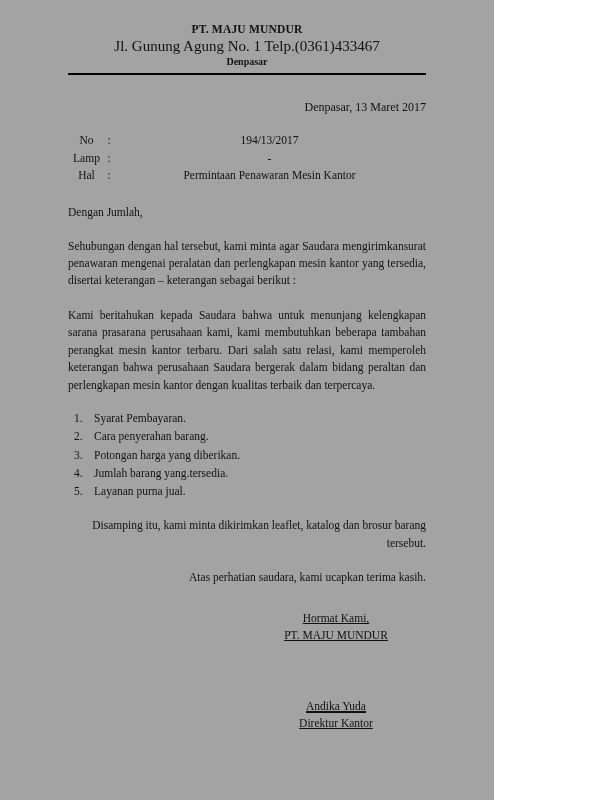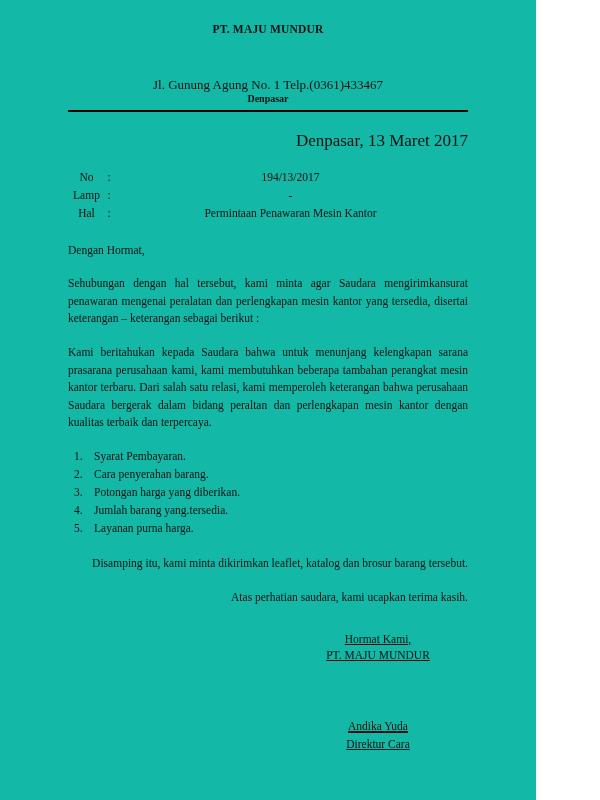--- a/index.html
+++ b/index.html
@@ -10,41 +10,40 @@
   body {
     width: 600px;
     height: 800px;
     font-family: "Liberation Serif", "DejaVu Serif", serif;
     color: #111111;
     -webkit-font-smoothing: antialiased;
   }
 
   .page {
     position: relative;
-    width: 536px;
+    width: 494px;
     height: 800px;
-    background: #14b8a6;
+    background: #a3a3a3;
     box-sizing: border-box;
   }
 
   
   .letterhead {
     padding-top: 22px;
     text-align: center;
     line-height: 1.28;
   }
   .company-name {
     font-size: 11.5px;
     font-weight: bold;
     letter-spacing: 0.2px;
   }
   .company-address {
-    font-size: 13px;
+    font-size: 15px;
     font-weight: normal;
-    margin-top: 40px;
   }
   .company-city {
     font-size: 10px;
     font-weight: bold;
   }
 
   .rule {
     margin: 4px 68px 0 68px;
     border: 0;
     border-top: 2px solid #000000;
@@ -53,22 +52,22 @@
 
   
   .content {
     margin: 0 68px 0 68px;
     font-size: 11.5px;
     line-height: 1.42;
   }
 
   .date-line {
     text-align: right;
-    margin-top: 17px;
-    font-size: 17px;
+    margin-top: 24px;
+    font-size: 12px;
   }
 
   
   .ref-block {
     margin-top: 16px;
   }
   .ref-row {
     display: flex;
     align-items: baseline;
     line-height: 1.55;
@@ -179,21 +178,21 @@
       </div>
 
       <div class="ref-row">
         <span class="ref-label">Hal</span>
         <span class="ref-colon">:</span>
         <span class="ref-value">Permintaan Penawaran Mesin Kantor</span>
       </div>
 
     </div>
 
-    <div class="salutation">Dengan Hormat,</div>
+    <div class="salutation">Dengan Jumlah,</div>
 
     <p class="para">Sehubungan dengan hal tersebut, kami minta agar Saudara mengirimkansurat penawaran mengenai peralatan dan perlengkapan mesin kantor yang tersedia, disertai keterangan – keterangan sebagai berikut :</p>
 
     <p class="para">Kami beritahukan kepada Saudara bahwa untuk menunjang kelengkapan sarana prasarana perusahaan kami, kami membutuhkan beberapa tambahan perangkat mesin kantor terbaru. Dari salah satu relasi, kami memperoleh keterangan bahwa perusahaan Saudara bergerak dalam bidang peraltan dan perlengkapan mesin kantor dengan kualitas terbaik dan terpercaya.</p>
 
     <ul class="list">
       <li class="list-item">
         <span class="list-num">1.</span>
         <span class="list-text">Syarat Pembayaran.</span>
       </li>
@@ -204,32 +203,32 @@
       <li class="list-item">
         <span class="list-num">3.</span>
         <span class="list-text">Potongan harga yang diberikan.</span>
       </li>
       <li class="list-item">
         <span class="list-num">4.</span>
         <span class="list-text">Jumlah barang yang.tersedia.</span>
       </li>
       <li class="list-item">
         <span class="list-num">5.</span>
-        <span class="list-text">Layanan purna harga.</span>
+        <span class="list-text">Layanan purna jual.</span>
       </li>
     </ul>
 
     <p class="para-plain">Disamping itu, kami minta dikirimkan leaflet, katalog dan brosur barang tersebut.</p>
 
     <p class="para-plain">Atas perhatian saudara, kami ucapkan terima kasih.</p>
 
     <div class="signature">
       <div class="signature-inner">
         <div>Hormat Kami,</div>
         <div>PT. MAJU MUNDUR</div>
         <div class="sig-gap"></div>
         <div class="sig-name">Andika Yuda</div>
-        <div class="sig-title">Direktur Cara</div>
+        <div class="sig-title">Direktur Kantor</div>
       </div>
     </div>
 
   </div>
 </div>
 
 </body></html>

